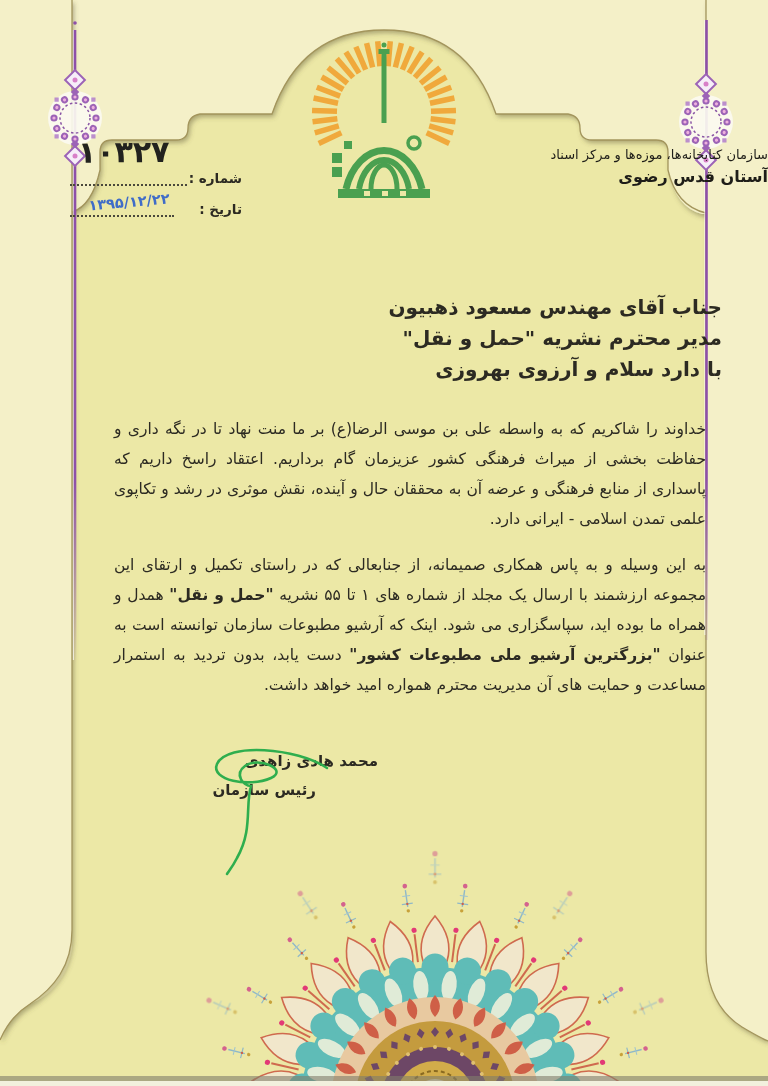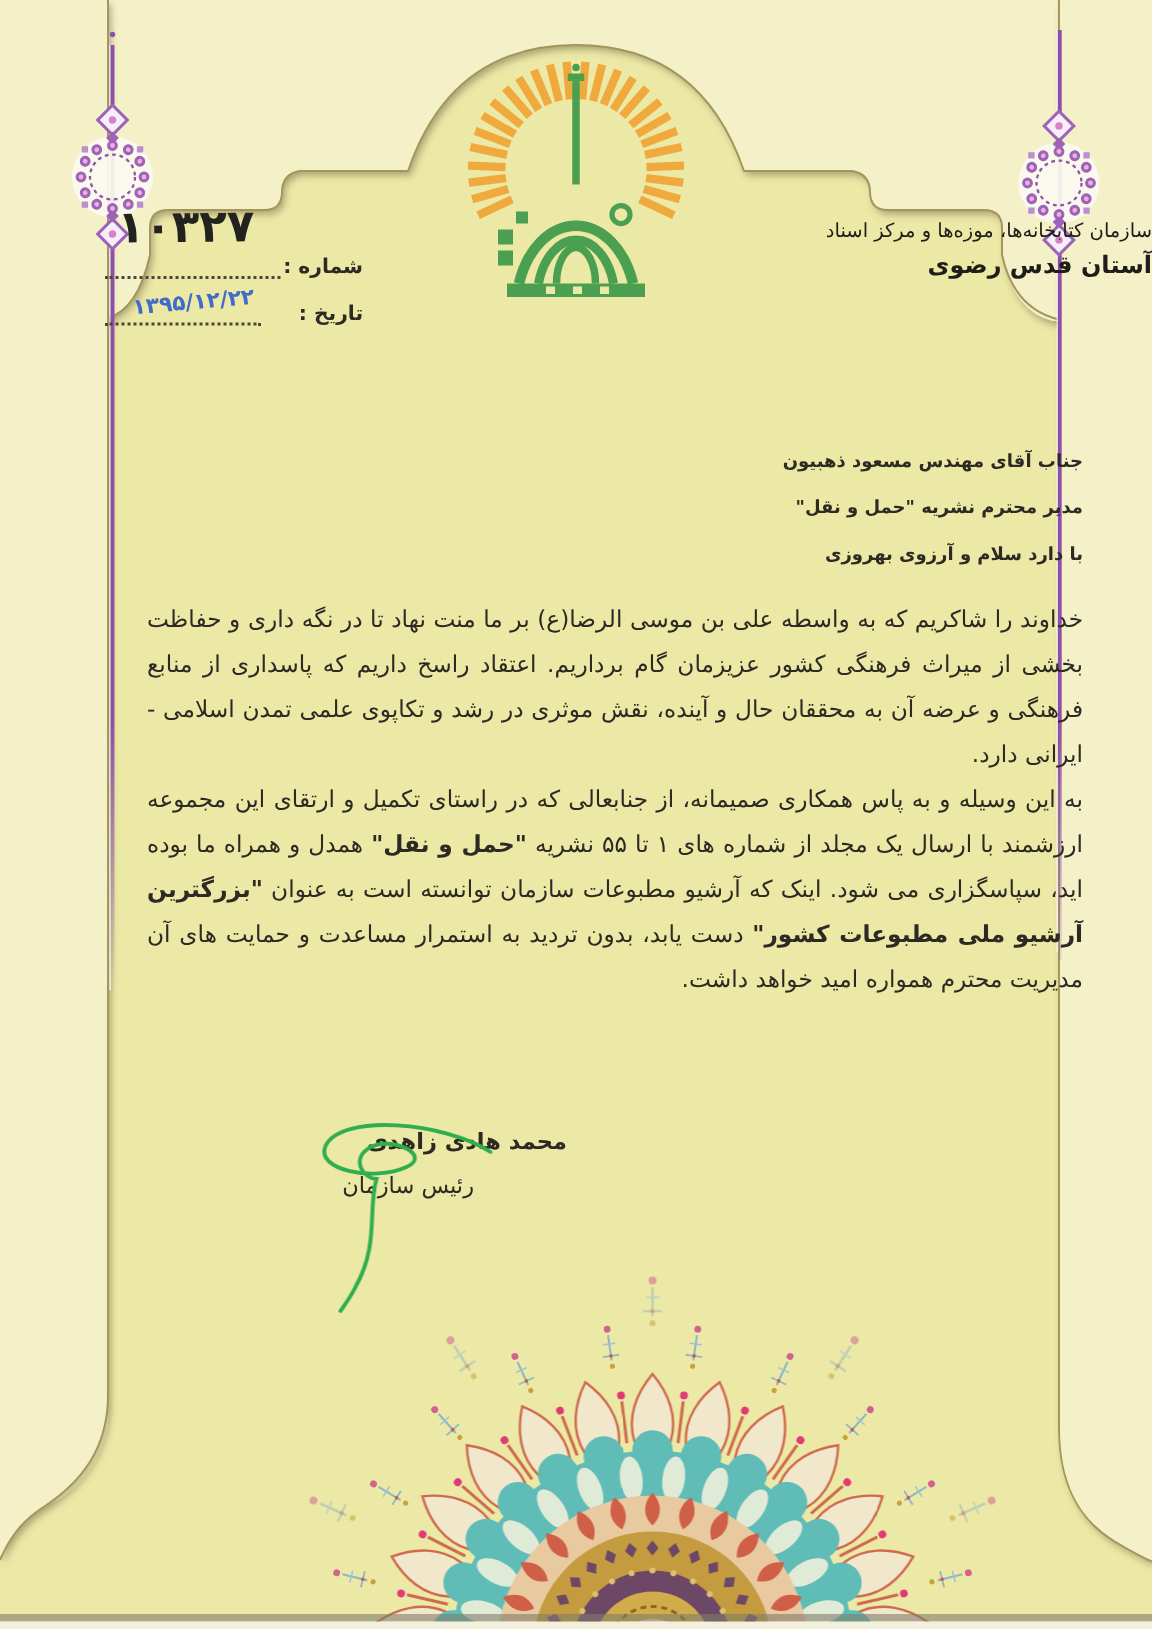--- a/index.html
+++ b/index.html
@@ -28,32 +28,32 @@
     left:66px;top:194px;width:126px;text-align:center;
     font-size:14.5px;font-weight:bold;color:#3f6cc8;
     transform:rotate(-5deg);letter-spacing:1px;white-space:nowrap;
   }
   
   .org1{left:0;top:147px;width:768px;text-align:right;font-size:13px;color:#1e1d18;}
   .org2{left:0;top:167px;width:768px;text-align:right;font-size:16px;font-weight:bold;color:#1e1d18;}
   
   .recipient{
     right:46px;top:292px;width:420px;direction:rtl;text-align:right;
-    font-size:12px;font-weight:bold;line-height:31px;
+    font-size:20px;font-weight:bold;line-height:31px;
   }
   
   .body-text{
     right:46px;top:398px;width:624px;direction:rtl;
     text-align:justify;font-size:15.5px;line-height:30px;
   }
-  .body-text p{margin:0;}
+  .body-text p{margin:16px;}
   .bold{font-weight:bold;}
   
   .sig-name{left:218px;top:752px;width:160px;font-size:15px;font-weight:bold;direction:rtl;white-space:nowrap;}
-  .sig-title{left:196px;top:781px;width:120px;font-size:15px;font-weight:normal;direction:rtl;white-space:nowrap;}
+  .sig-title{left:196px;top:781px;width:120px;font-size:15px;font-weight:bold;direction:rtl;white-space:nowrap;}
   .sig-svg{left:185px;top:740px;z-index:3;}
   
   .scan-edge-dark{left:0;top:1076px;width:768px;height:5px;background:#807d6b;opacity:.6;z-index:4;}
   .scan-edge-light{left:0;top:1081px;width:768px;height:5px;background:#f2f0dd;z-index:4;}
 </style>
 </head>
 <body>
 
 <div class="page">
 

